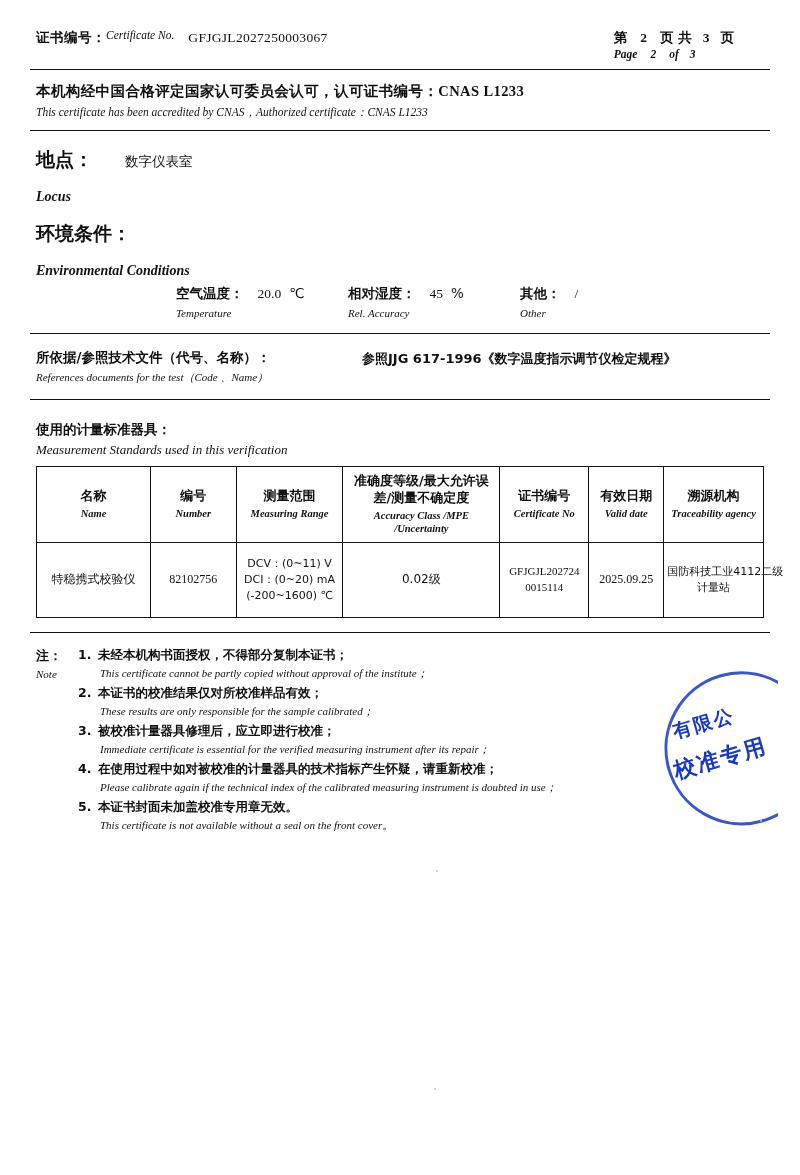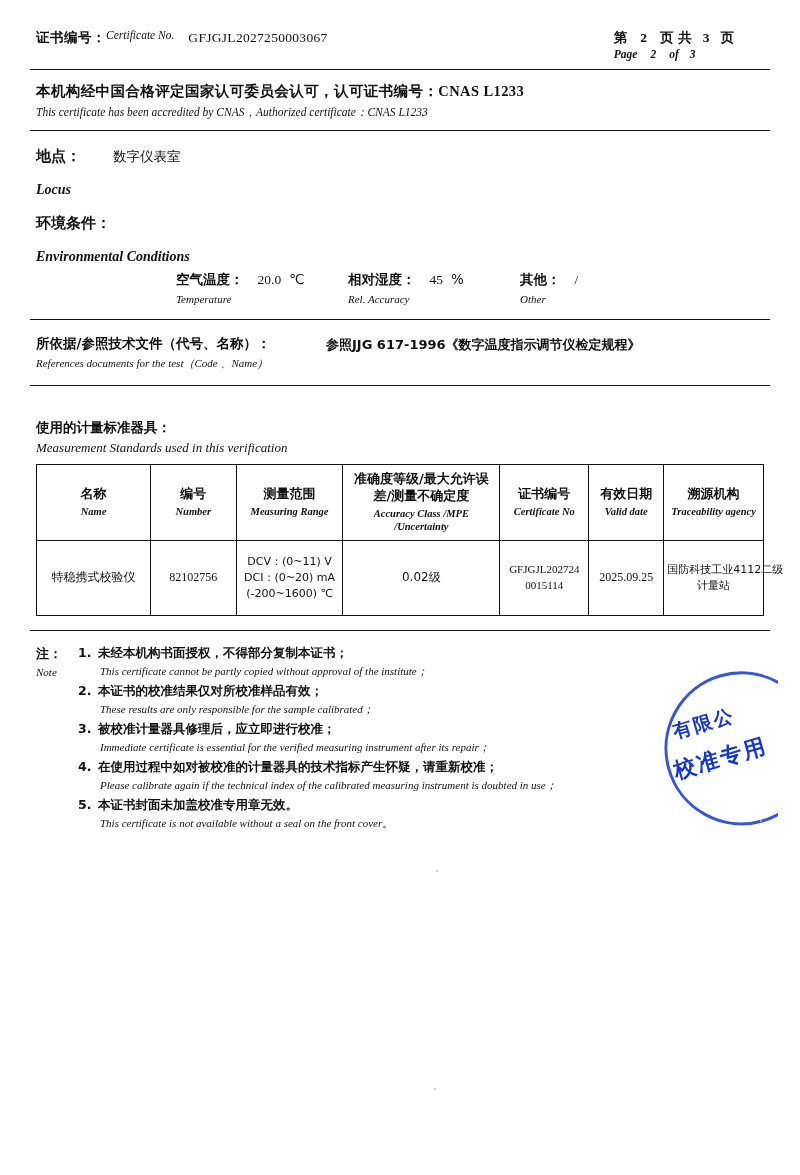--- a/index.html
+++ b/index.html
@@ -78,21 +78,21 @@
     font-style: italic;
     margin-top: 4px;
   }
 
   
   .section { padding: 0 6px; }
   .field {
     margin-top: 16px;
   }
   .field .cnlab {
-    font-size: 15px;
+    font-size: 19px;
     font-weight: 700;
     display: inline-block;
   }
   .field .val {
     font-size: 13.5px;
     margin-left: 28px;
     display: inline-block;
   }
   .field .enlab {
     font-size: 14px;
@@ -123,31 +123,32 @@
   .env-item .bot {
     font-size: 11px;
     font-style: italic;
     margin-top: 4px;
   }
 
   .refs {
     display: flex;
     align-items: flex-start;
     margin-top: 14px;
+    gap: 36px;
   }
   .refs .left { width: 290px; }
   .refs .left .cnlab { font-size: 13.5px; font-weight: 700; }
   .refs .left .enlab { font-size: 11px; font-style: italic; margin-top: 3px; display: block;}
   .refs .right {
     font-size: 13px;
     font-weight: 600;
     padding-top: 2px;
   }
 
-  .std-title { margin-top: 32px; }
+  .std-title { margin-top: 20px; }
   .std-title .cnlab { font-size: 13.5px; font-weight: 700; }
   .std-title .enlab { font-size: 13px; display: block; margin-top: 3px; }
 
   
   table.std {
     width: 100%;
     border-collapse: collapse;
     margin-top: 8px;
     table-layout: fixed;
   }

